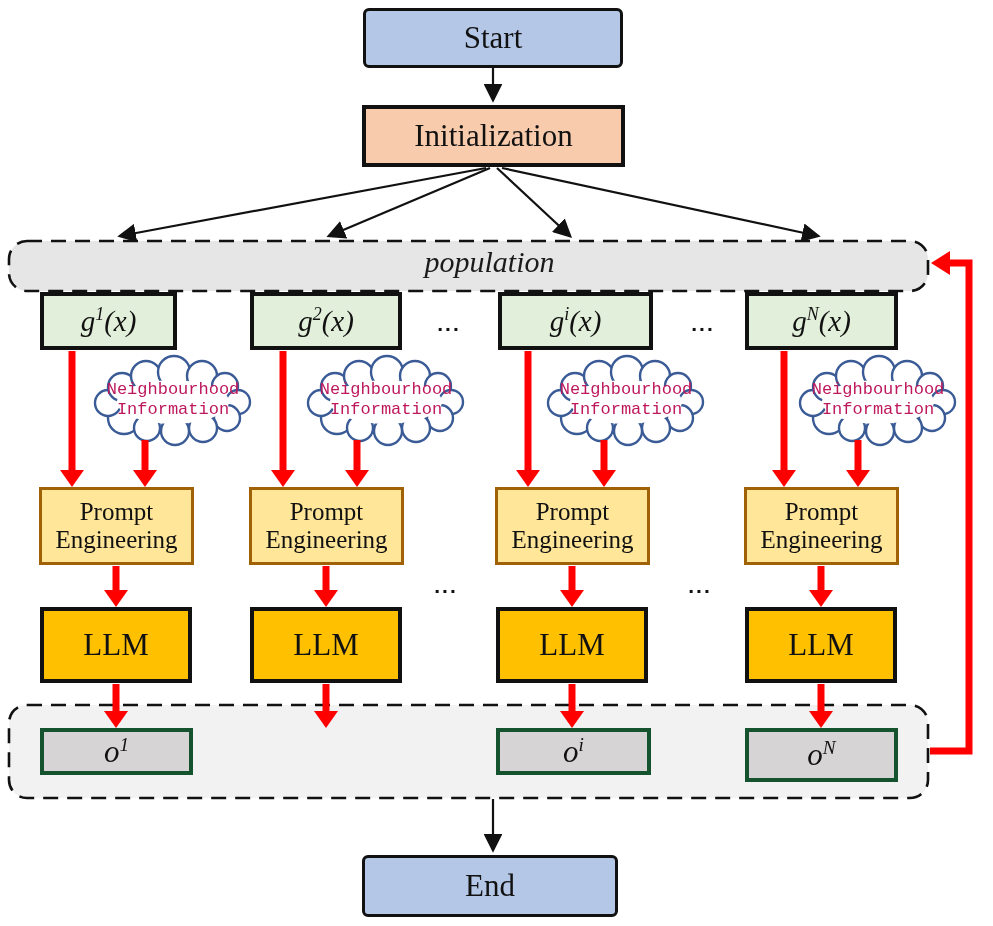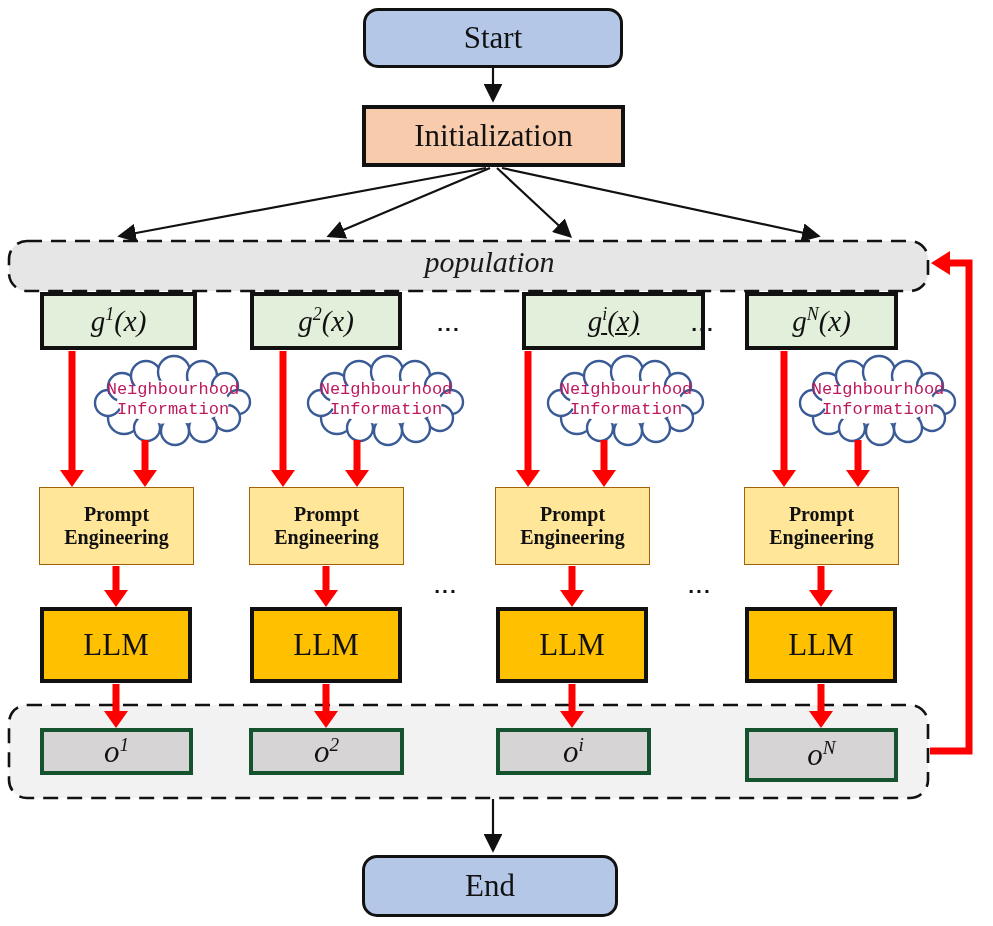--- a/index.html
+++ b/index.html
@@ -8,33 +8,33 @@
     font-family:"Liberation Serif","DejaVu Serif",serif; color:#111;
     overflow:hidden;
   }
   svg.layer { position:absolute; left:0; top:0; width:993px; height:926px; z-index:0; }
   .node {
     position:absolute; box-sizing:border-box; z-index:2;
     display:flex; align-items:center; justify-content:center; text-align:center;
   }
   .terminal {
     background:var(--start-end-fill,#b4c7e7); border:3px solid #111;
-    border-radius:15px; font-size:31px;
+    border-radius:6px; font-size:31px;
   }
   .init {
     background:var(--init-fill,#f8cbad); border:4px solid #111; font-size:31px;
   }
   .gbox {
     background:var(--g-fill,#e2efda); border:4px solid #111;
     font-size:29px; font-style:italic;
   }
   .gbox sup, .obox sup { font-size:62%; font-style:italic; line-height:0; }
   .prompt {
-    background:var(--prompt-fill,#ffe699); border:1px solid #a16207;
-    font-size:20px; line-height:1.13;font-weight:bold;
+    background:var(--prompt-fill,#ffe699); border:3px solid #a16207;
+    font-size:25px; line-height:1.13;
   }
   .llm {
     background:var(--llm-fill,#ffc000); border:4px solid #111; font-size:31px;
   }
   .obox {
     background:var(--o-fill,#d6d4d4); border:4px solid #14532d;
     font-size:31px; font-style:italic;
   }
   .pop-label {
     position:absolute; left:9px; top:245px; width:919px; z-index:2;
@@ -176,27 +176,27 @@
   <div class="node terminal" style="left:363px;top:8px;width:260px;height:60px;">
     <span>Start</span>
   </div>
 
   <div class="node init" style="left:362px;top:105px;width:263px;height:62px;">
     <span>Initialization</span>
   </div>
 
   <div class="pop-label">population</div>
 
-  <div class="node gbox" style="left:40px;top:292px;width:157px;height:58px;">
+  <div class="node gbox" style="left:40px;top:292px;width:137px;height:58px;">
     <span><span>g</span><sup>1</sup><span>(x)</span></span>
   </div>
   <div class="node gbox" style="left:250px;top:292px;width:152px;height:58px;">
     <span><span>g</span><sup>2</sup><span>(x)</span></span>
   </div>
-  <div class="node gbox" style="left:522px;top:292px;width:183px;height:58px;text-decoration:underline;">
+  <div class="node gbox" style="left:498px;top:292px;width:155px;height:58px;">
     <span><span>g</span><sup>i</sup><span>(x)</span></span>
   </div>
   <div class="node gbox" style="left:745px;top:292px;width:153px;height:58px;">
     <span><span>g</span><sup>N</sup><span>(x)</span></span>
   </div>
 
   <div class="dots" style="left:449px;top:324px;">...</div>
   <div class="dots" style="left:703px;top:324px;">...</div>
 
   <div class="cloud-label" style="left:88px;top:380px;">
@@ -233,23 +233,20 @@
   <div class="dots" style="left:700px;top:586px;">...</div>
 
   <div class="node llm" style="left:40px;top:607px;width:152px;height:76px;">LLM</div>
   <div class="node llm" style="left:250px;top:607px;width:152px;height:76px;">LLM</div>
   <div class="node llm" style="left:496px;top:607px;width:152px;height:76px;">LLM</div>
   <div class="node llm" style="left:745px;top:607px;width:152px;height:76px;">LLM</div>
 
   <div class="node obox" style="left:40px;top:728px;width:153px;height:47px;">
     <span><span>o</span><sup>1</sup></span>
   </div>
-  <div class="node obox" style="left:249px;top:728px;width:155px;height:47px;">
-    <span><span>o</span><sup>2</sup></span>
-  </div>
   <div class="node obox" style="left:496px;top:728px;width:155px;height:47px;justify-content:center;">
     <span><span>o</span><sup>i</sup></span>
   </div>
   <div class="node obox" style="left:745px;top:728px;width:153px;height:54px;">
     <span><span>o</span><sup>N</sup></span>
   </div>
 
   <div class="node terminal" style="left:362px;top:855px;width:256px;height:62px;">
     <span>End</span>
   </div>

